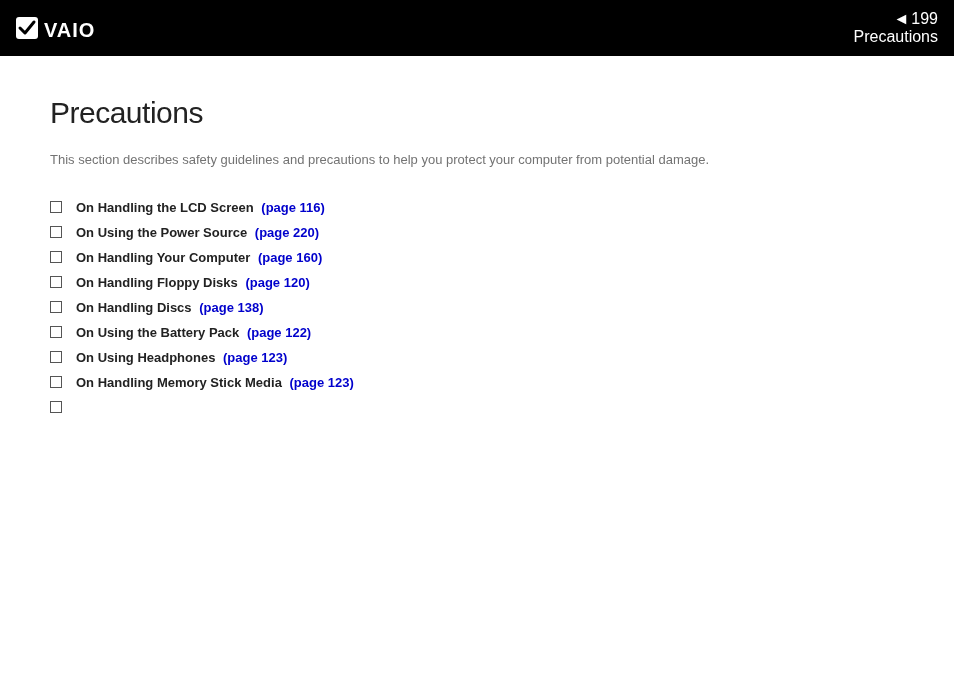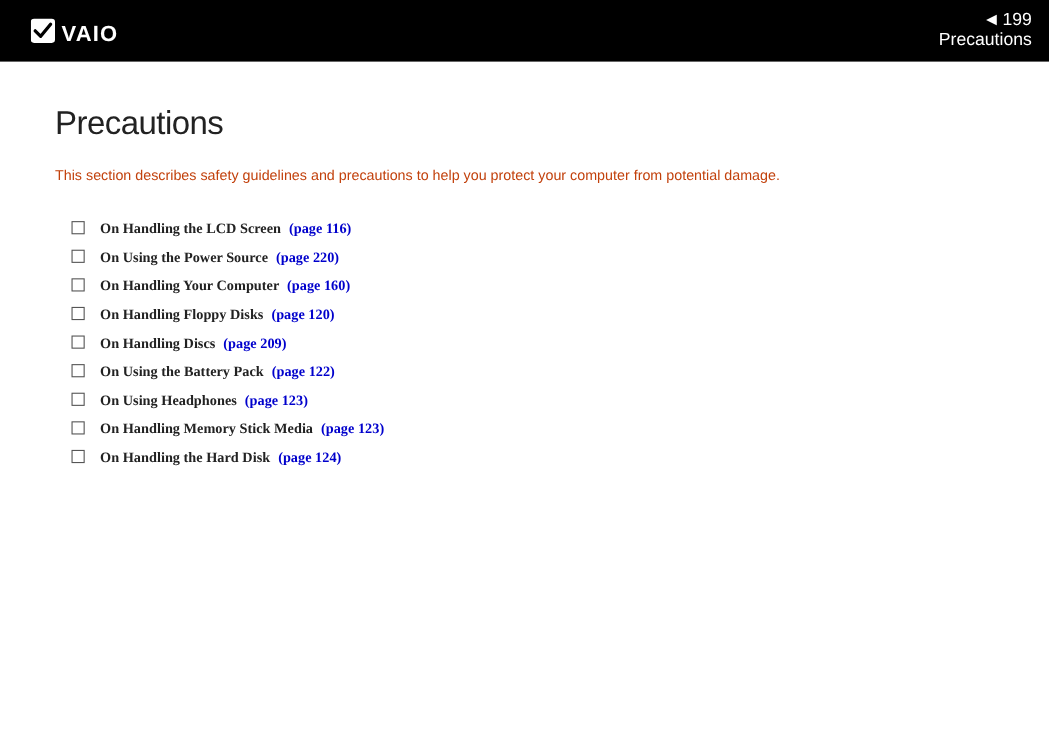--- a/index.html
+++ b/index.html
@@ -17,21 +17,21 @@
     }
 
     
     .header {
       background: #000000;
       width: 100%;
       height: 56px;
       display: flex;
       align-items: center;
       justify-content: space-between;
-      padding: 0 16px 0 28px;
+      padding: 0 16px 0 16px;
     }
 
     .header-logo {
       display: flex;
       align-items: center;
     }
 
     .header-right {
       display: flex;
       flex-direction: column;
@@ -53,30 +53,29 @@
     .page-title {
       font-size: 30px;
       font-weight: normal;
       color: #222222;
       margin-bottom: 20px;
       letter-spacing: -0.5px;
     }
 
     .intro-text {
       font-size: 13px;
-      color: #c2410c;
+      color: #737373;
       margin-bottom: 30px;
       line-height: 1.5;
     }
 
     .toc-list {
       list-style: none;
       padding: 0;
-      margin: 15px;
-      font-family: Liberation Serif, serif;
+      margin: 0;
     }
 
     .toc-list li {
       display: flex;
       align-items: baseline;
       margin-bottom: 10px;
       font-size: 13px;
     }
 
     .checkbox-icon {
@@ -145,32 +144,31 @@
       <li>
         <span class="checkbox-icon"></span>
         <span class="toc-item-text">On Handling Your Computer <a class="toc-item-link" href="#">(page 160)</a></span>
       </li>
       <li>
         <span class="checkbox-icon"></span>
         <span class="toc-item-text">On Handling Floppy Disks <a class="toc-item-link" href="#">(page 120)</a></span>
       </li>
       <li>
         <span class="checkbox-icon"></span>
-        <span class="toc-item-text">On Handling Discs <a class="toc-item-link" href="#">(page 209)</a></span>
+        <span class="toc-item-text">On Handling Discs <a class="toc-item-link" href="#">(page 138)</a></span>
       </li>
       <li>
         <span class="checkbox-icon"></span>
         <span class="toc-item-text">On Using the Battery Pack <a class="toc-item-link" href="#">(page 122)</a></span>
       </li>
       <li>
         <span class="checkbox-icon"></span>
         <span class="toc-item-text">On Using Headphones <a class="toc-item-link" href="#">(page 123)</a></span>
       </li>
       <li>
         <span class="checkbox-icon"></span>
         <span class="toc-item-text">On Handling Memory Stick Media <a class="toc-item-link" href="#">(page 123)</a></span>
       </li>
       <li>
         <span class="checkbox-icon"></span>
-        <span class="toc-item-text">On Handling the Hard Disk <a class="toc-item-link" href="#">(page 124)</a></span>
       </li>
     </ul>
 </main>
 
 </body></html>

